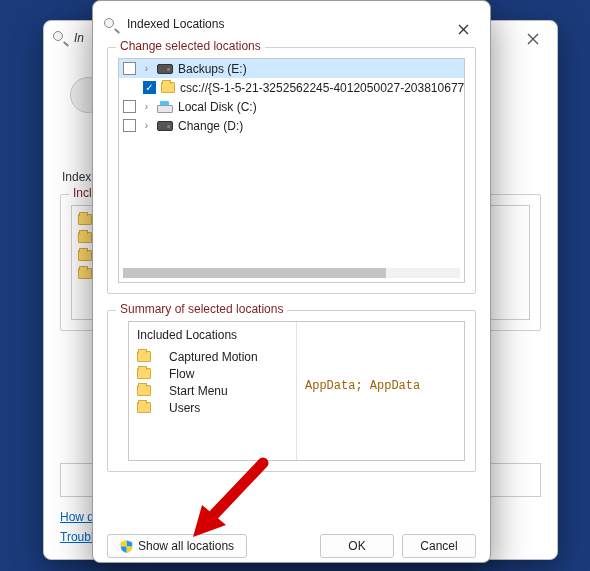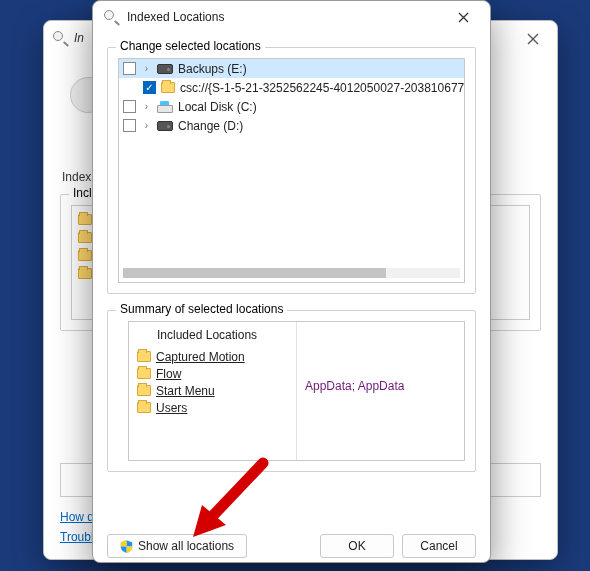--- a/index.html
+++ b/index.html
@@ -30,21 +30,21 @@
   }
   .dlg-back .titlebar .ttl { margin-left: 6px; color:#333;font-style:italic; }
   .dlg-back .close-back {
     position: absolute; right: 4px; top: 4px;
     width: 40px; height: 28px;
     display:flex; align-items:center; justify-content:center;
     color:#555; border-radius:4px;
   }
   .dlg-back .body { padding: 12px 16px; }
   .gb { border:1px solid #d0d0d0; border-radius:2px; padding:10px 10px 10px 10px; position:relative; margin-top:10px;}
-  .gb .cap { position:absolute; top:-9px; left:8px; background:#fff; padding:0 4px; color:#000000;}
+  .gb .cap { position:absolute; top:-9px; left:8px; background:#fff; padding:0 4px; color:#7f1d1d;}
   .icon-search-big {
     width:36px; height:36px;
     display:inline-block;
     background:#eee; border-radius:50%; border:1px solid #ccc;
     position:relative; margin:10px 0 4px 10px;
   }
   .icon-search-big::after{
     content:''; position:absolute; width:10px;height:3px; background:#999;
     right:-4px; bottom:0px; transform:rotate(40deg);
   }
@@ -69,21 +69,21 @@
     position: absolute;
     left: 92px; top: 0px;
     width: 399px; height: 563px;
     background: #fff;
     border: 1px solid #9a9a9a;
     border-radius: 8px;
     box-shadow: 0 14px 38px rgba(0,0,0,.45);
     display:flex; flex-direction:column;
   }
   .dlg-front .titlebar {
-    height: 32px; display:flex; align-items:center; padding:4px 10px;
+    height: 32px; display:flex; align-items:flex-start; padding:16px 10px;
     flex: 0 0 auto;
   }
   .mag-ico {
     width:16px;height:16px; position:relative; flex:0 0 auto;
   }
   .mag-ico .lens{ position:absolute; width:10px;height:10px;border:1.5px solid #888;border-radius:50%; left:1px; top:1px; background:#f4f4f4;}
   .mag-ico .hand{ position:absolute; width:6px;height:2px;background:#888; right:-1px; bottom:1px; transform:rotate(40deg);}
   .dlg-front .titlebar .ttl { margin-left:8px; color:#222;}
   .dlg-front .close {
     margin-left:auto; width:34px; height:24px;
@@ -126,23 +126,23 @@
     background:#f1f1f1;
   }
   .hscroll .thumb{ position:absolute; left:0; width:78%; top:0; bottom:0; background:#c4c4c4;}
 
   .summary-box {
     border:1px solid #c8c8c8; background:#fff;
     height:140px; display:flex;
   }
   .sum-col { flex:1; padding:6px 8px; }
   .sum-col + .sum-col { border-left:1px solid #e3e3e3;}
-  .sum-h { color:#222; margin-bottom:6px;margin-left:20px;}
-  .sum-row { display:flex; align-items:center; gap:5px; height:17px; color:#222;text-decoration:underline;}
-  .excl-row { height:17px; color:#701a75;}
+  .sum-h { color:#222; margin-bottom:6px;}
+  .sum-row { display:flex; align-items:center; gap:18px; height:17px; color:#222;}
+  .excl-row { height:17px; color:#a16207;font-family:Liberation Mono, monospace;}
 
   .footer {
     flex:0 0 auto;
     padding: 8px 14px 4px 14px;
     display:flex; align-items:center; gap:8px;
   }
   .btn {
     height:24px; min-width:74px; padding:0 12px;
     background:#fdfdfd; border:1px solid #c8c8c8; border-radius:3px;
     display:inline-flex; align-items:center; justify-content:center; gap:5px;

